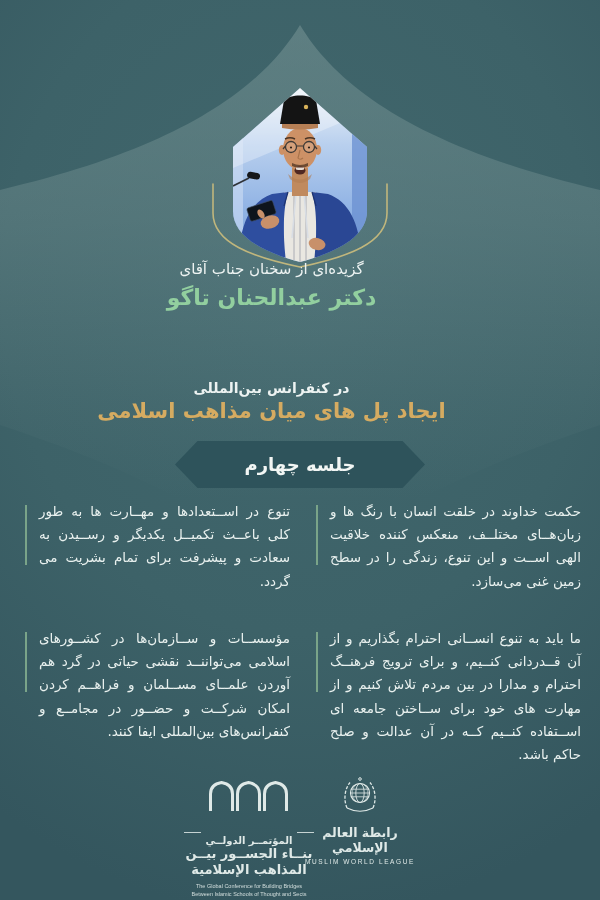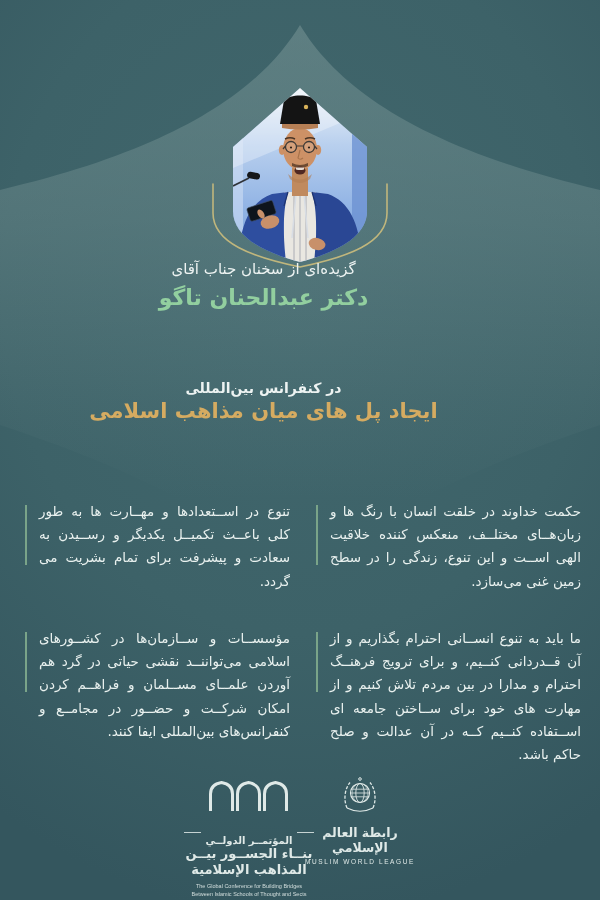--- a/index.html
+++ b/index.html
@@ -3,21 +3,21 @@
 <meta charset="utf-8">
 <style>
   html,body{margin:0;padding:0;background:#223b41;}
   .poster{
     position:relative;width:600px;height:900px;overflow:hidden;
     background:radial-gradient(ellipse 90% 70% at 50% 32%, #41676d 0%, #3d6268 55%, #34565e 100%);
     font-family:"DejaVu Sans", sans-serif;
   }
   .layer{position:absolute;left:0;top:0;pointer-events:none;}
   
-  .htext{position:absolute;left:4px;width:519px;text-align:center;direction:rtl;color:#edf3f2;}
+  .htext{position:absolute;left:12px;width:519px;text-align:center;direction:rtl;color:#edf3f2;}
   .intro{top:260px;font-size:15px;letter-spacing:.2px;}
   .speaker{top:285px;font-size:22px;font-weight:bold;color:#92cf9f;}
   .role1{top:328px;font-size:16px;letter-spacing:.4px;}
   .role2{top:352px;font-size:15px;}
   .confpre{top:380px;font-size:14px;font-weight:bold;}
   .conftitle{top:399px;font-size:21px;font-weight:bold;color:#d5ab61;letter-spacing:.5px;}
   
   .badge{
     position:absolute;left:175px;top:441px;width:250px;height:47px;
     background:#2e535b;
@@ -130,20 +130,23 @@
         <rect x="247" y="172.5" width="13" height="6.5" rx="3" fill="#15171a"></rect>
       </g>
     </g>
   </svg>
 
   <div class="htext intro">گزیده‌ای از سخنان جناب آقای</div>
   <div class="htext speaker">دکتر عبدالحنان تاگو</div>
   <div class="htext confpre">در کنفرانس بین‌المللی</div>
   <div class="htext conftitle">ایجاد پل های میان مذاهب اسلامی</div>
 
+  <div class="badge">
+    <span>جلسه چهارم</span>
+  </div>
 
   <div class="quotes">
     <blockquote class="quote">حکمت خداوند در خلقت انسان با رنگ ها و زبان‌هــای مختلــف، منعکس کننده خلاقیت الهی اســت و این تنوع، زندگی را در سطح زمین غنی می‌سازد.</blockquote>
     <blockquote class="quote">تنوع در اســتعدادها و مهــارت ها به طور کلی باعــث تکمیــل یکدیگر و رســیدن به سعادت و پیشرفت برای تمام بشریت می گردد.</blockquote>
     <blockquote class="quote">ما باید به تنوع انســانی احترام بگذاریم و از آن قــدردانی کنــیم، و برای ترویج فرهنــگ احترام و مدارا در بین مردم تلاش کنیم و از مهارت های خود برای ســاختن جامعه ای اســتفاده کنــیم کــه در آن عدالت و صلح حاکم باشد.</blockquote>
     <blockquote class="quote">مؤسســات و ســازمان‌ها در کشــورهای اسلامی می‌تواننــد نقشی حیاتی در گرد هم آوردن علمــای مســلمان و فراهــم کردن امکان شرکــت و حضــور در مجامــع و کنفرانس‌های بین‌المللی ایفا کنند.</blockquote>
   </div>
 
   <div class="logo logo-conf">
     <svg width="80" height="30" viewBox="0 0 80 30">

